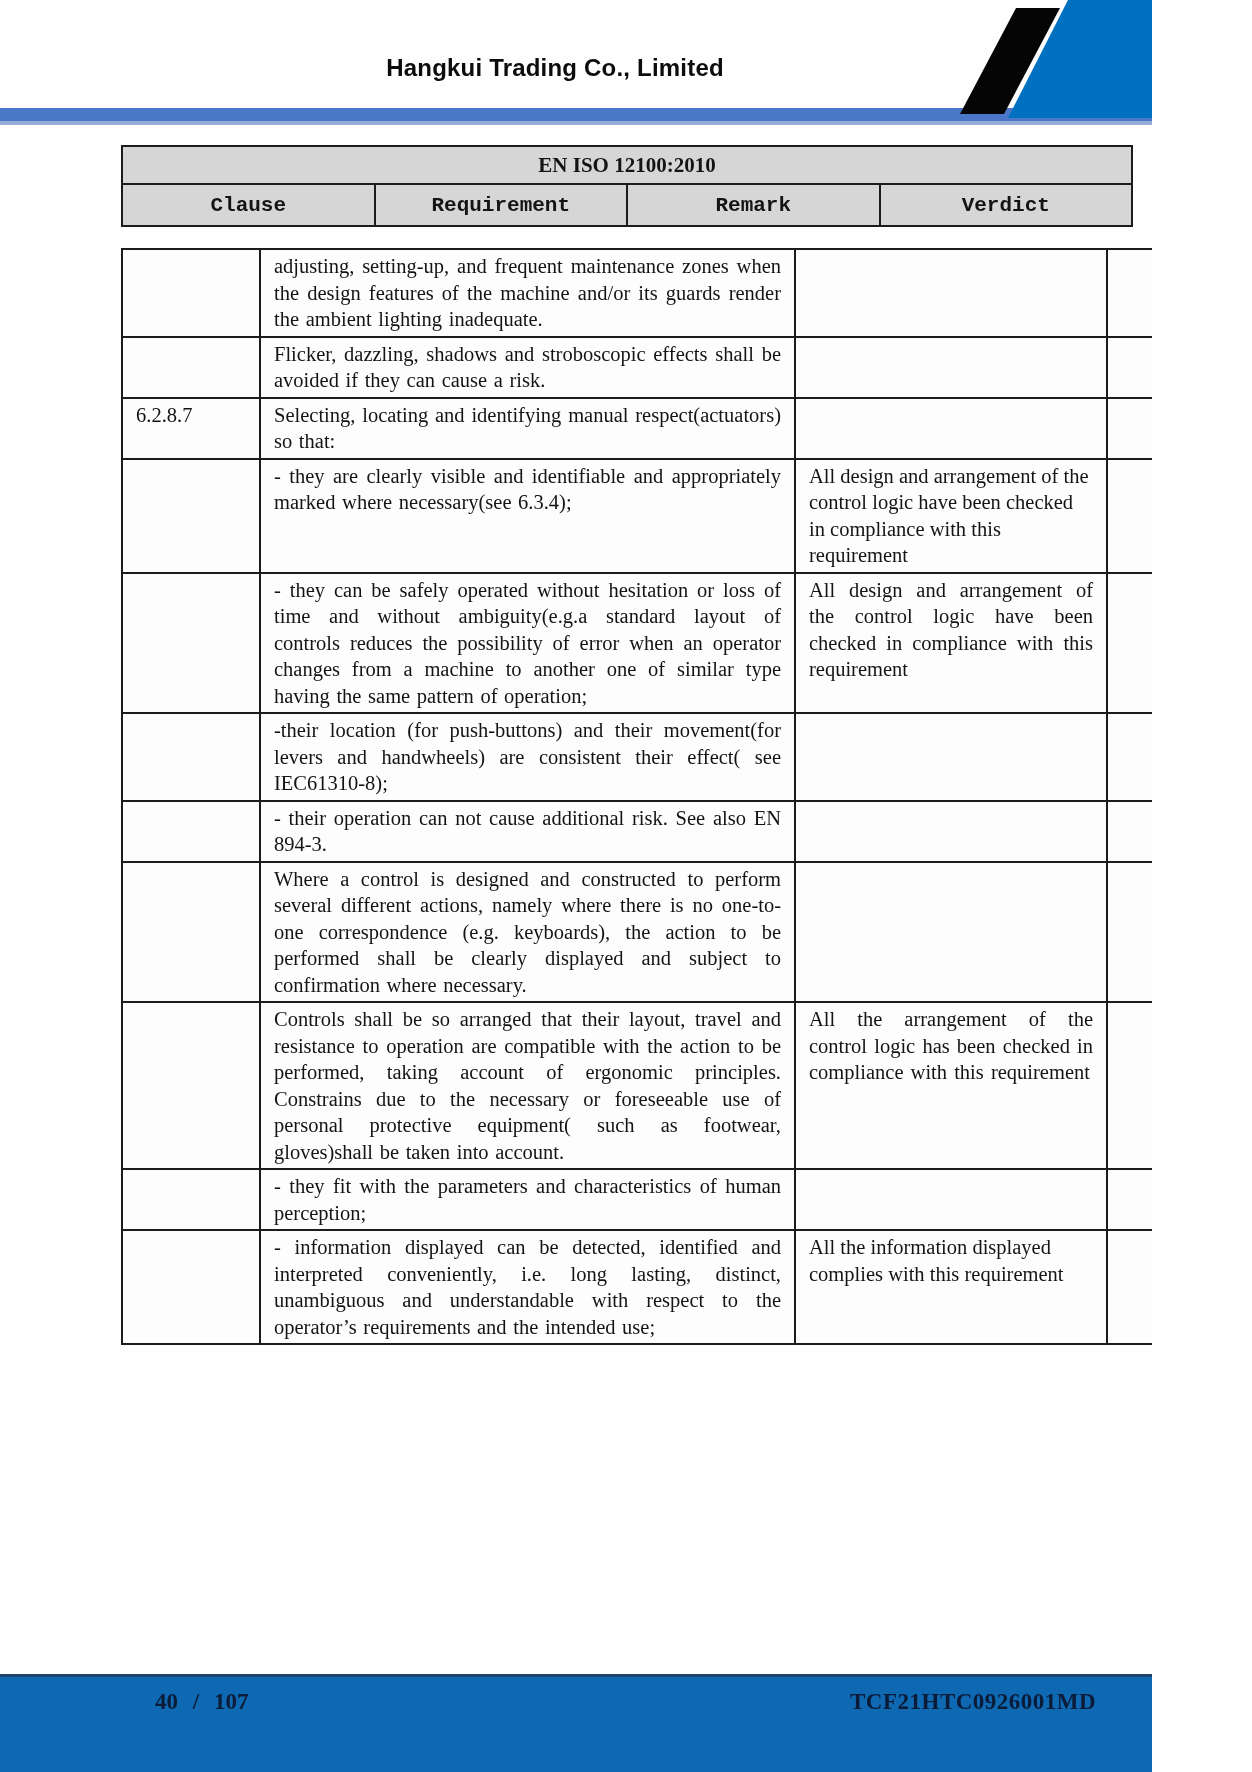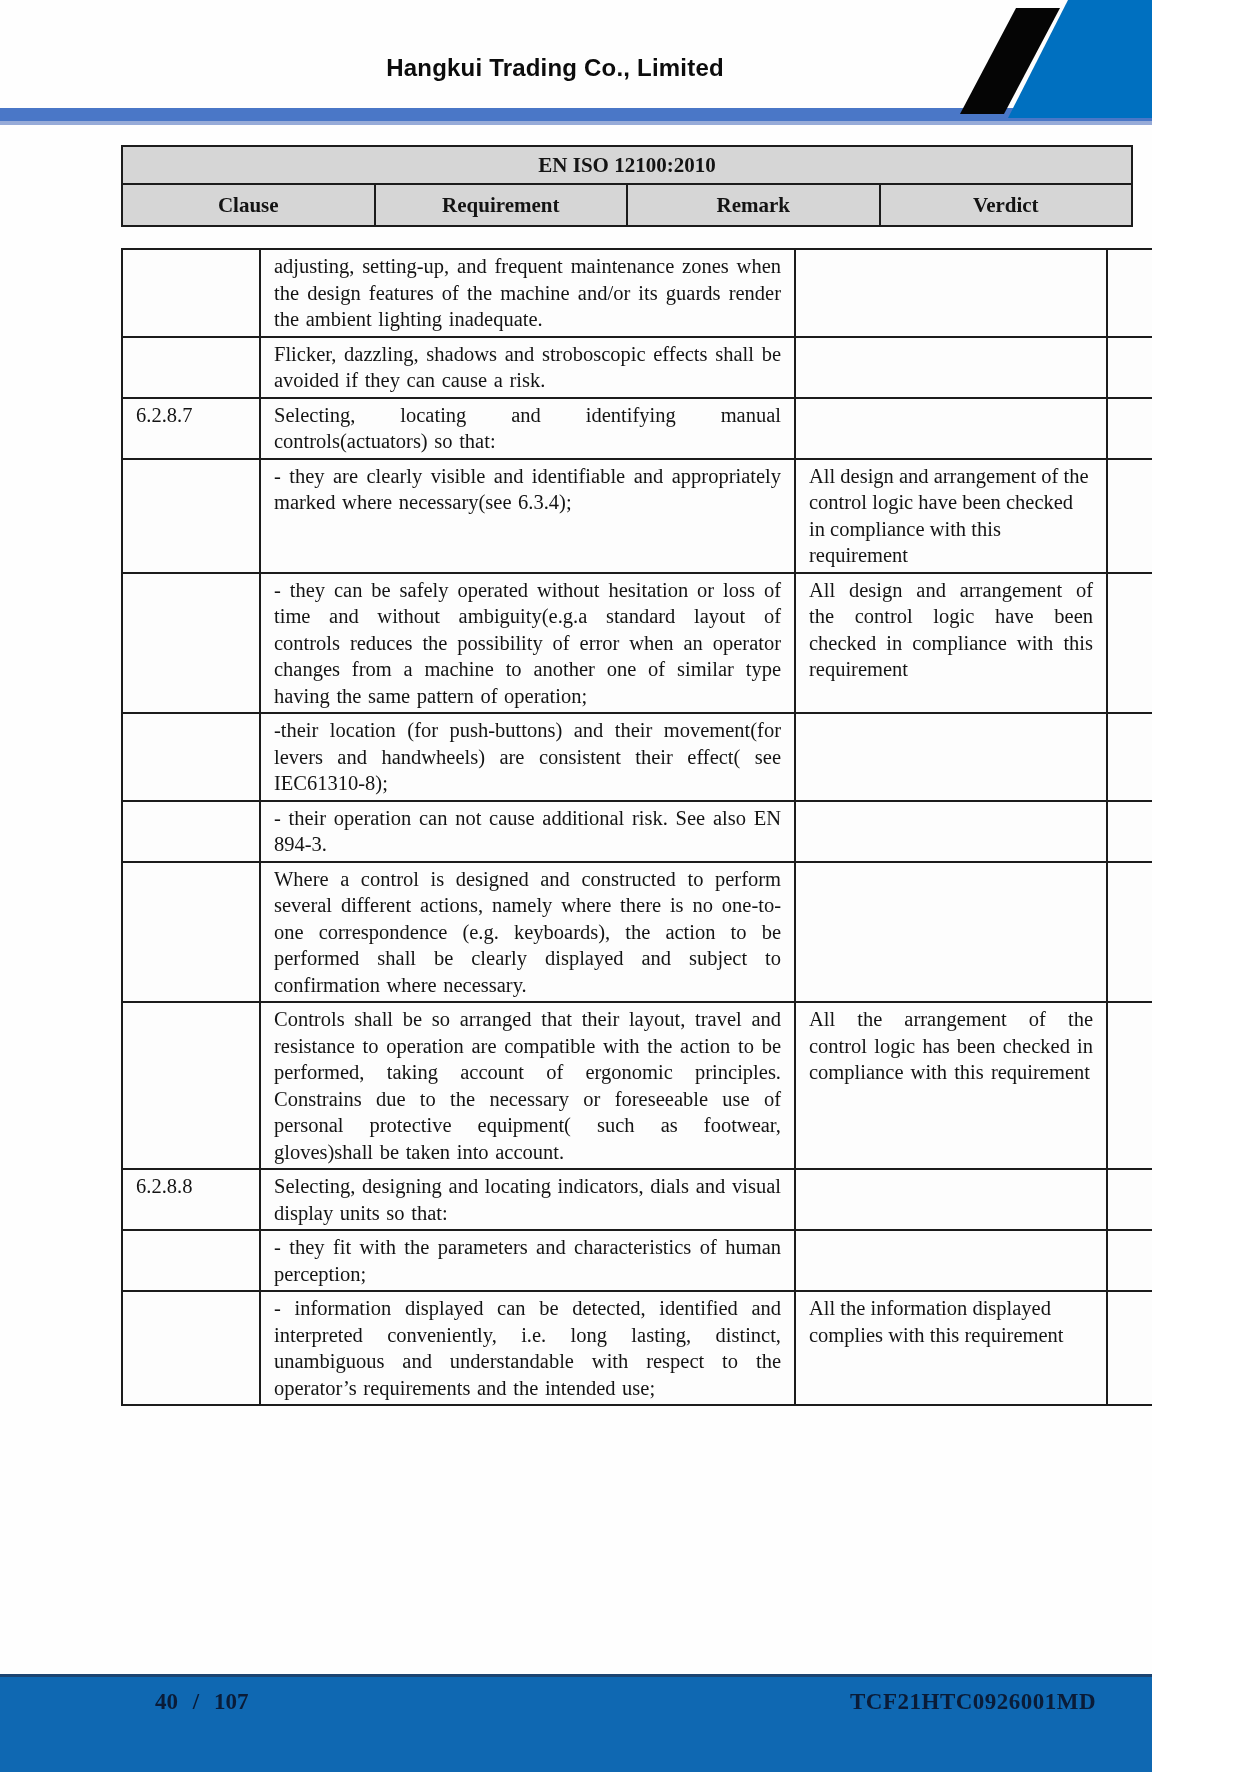--- a/index.html
+++ b/index.html
@@ -77,21 +77,21 @@
     background:var(--table-header-bg);
   }
   .head-table td, .head-table th{
     border:2px solid var(--border);
     font-size:21px;
     font-weight:bold;
     text-align:center;
     padding:3px 18px;
   }
   .head-table .title-cell{height:30px;}
-  .head-table th{height:34px;}
+  .head-table th{height:34px;font-family:Liberation Mono, monospace;}
 
   .body-table{
     position:absolute;
     top:248px; left:121px;
     width:1012px;
     background:#fdfdfd;
   }
   .body-table td{
     border:2px solid var(--border);
     font-size:20.5px;
@@ -173,21 +173,21 @@
       <td class="c-verdict"></td>
     </tr>
     <tr>
       <td class="c-clause"></td>
       <td class="c-req">Flicker, dazzling, shadows and stroboscopic effects shall be avoided if they can cause a risk.</td>
       <td class="c-remark"></td>
       <td class="c-verdict">P</td>
     </tr>
     <tr>
       <td class="c-clause">6.2.8.7</td>
-      <td class="c-req">Selecting, locating and identifying manual controls(actuators) so that:</td>
+      <td class="c-req">Selecting, locating and identifying manual respect(actuators) so that:</td>
       <td class="c-remark"></td>
       <td class="c-verdict">P</td>
     </tr>
     <tr>
       <td class="c-clause"></td>
       <td class="c-req">- they are clearly visible and identifiable and appropriately marked where necessary(see 6.3.4);</td>
       <td class="c-remark">All design and arrangement of the control logic have been checked in compliance with this requirement</td>
       <td class="c-verdict">P</td>
     </tr>
     <tr>
@@ -211,26 +211,20 @@
     <tr>
       <td class="c-clause"></td>
       <td class="c-req">Where a control is designed and constructed to perform several different actions, namely where there is no one-to-one correspondence (e.g. keyboards), the action to be performed shall be clearly displayed and subject to confirmation where necessary.</td>
       <td class="c-remark"></td>
       <td class="c-verdict">N</td>
     </tr>
     <tr>
       <td class="c-clause"></td>
       <td class="c-req">Controls shall be so arranged that their layout, travel and resistance to operation are compatible with the action to be performed, taking account of ergonomic principles. Constrains due to the necessary or foreseeable use of personal protective equipment( such as footwear, gloves)shall be taken into account.</td>
       <td class="c-remark just">All the arrangement of the control logic has been checked in compliance with this requirement</td>
-      <td class="c-verdict">P</td>
-    </tr>
-    <tr>
-      <td class="c-clause">6.2.8.8</td>
-      <td class="c-req">Selecting, designing and locating indicators, dials and visual display units so that:</td>
-      <td class="c-remark"></td>
       <td class="c-verdict">P</td>
     </tr>
     <tr>
       <td class="c-clause"></td>
       <td class="c-req">- they fit with the parameters and characteristics of human perception;</td>
       <td class="c-remark"></td>
       <td class="c-verdict">P</td>
     </tr>
     <tr>
       <td class="c-clause"></td>

